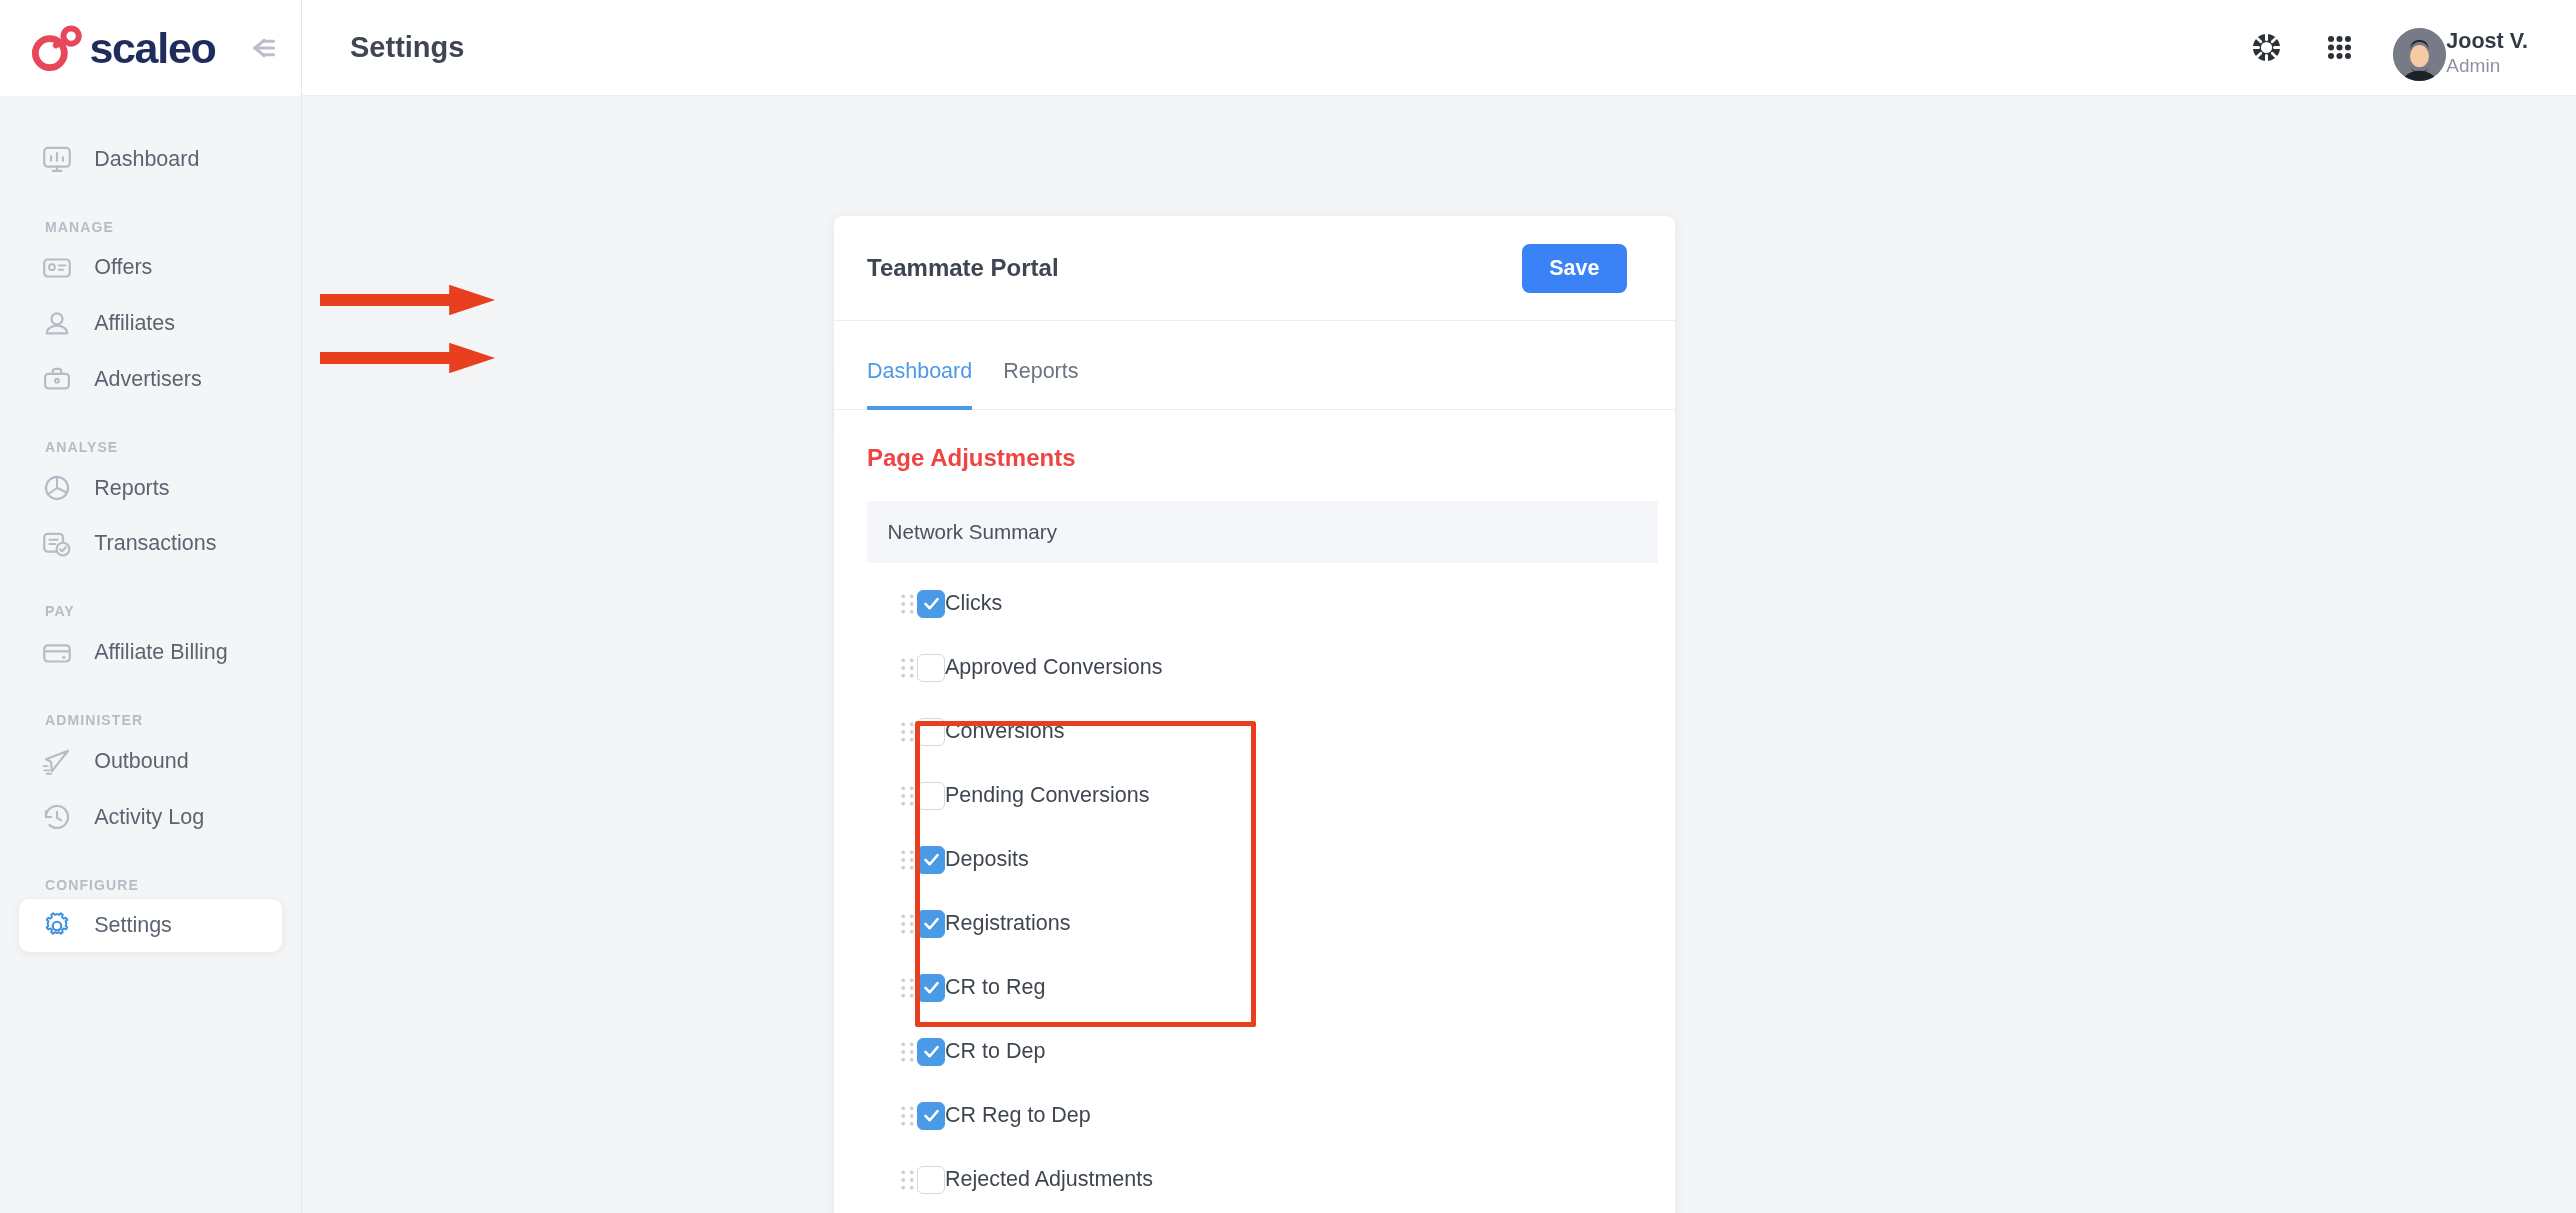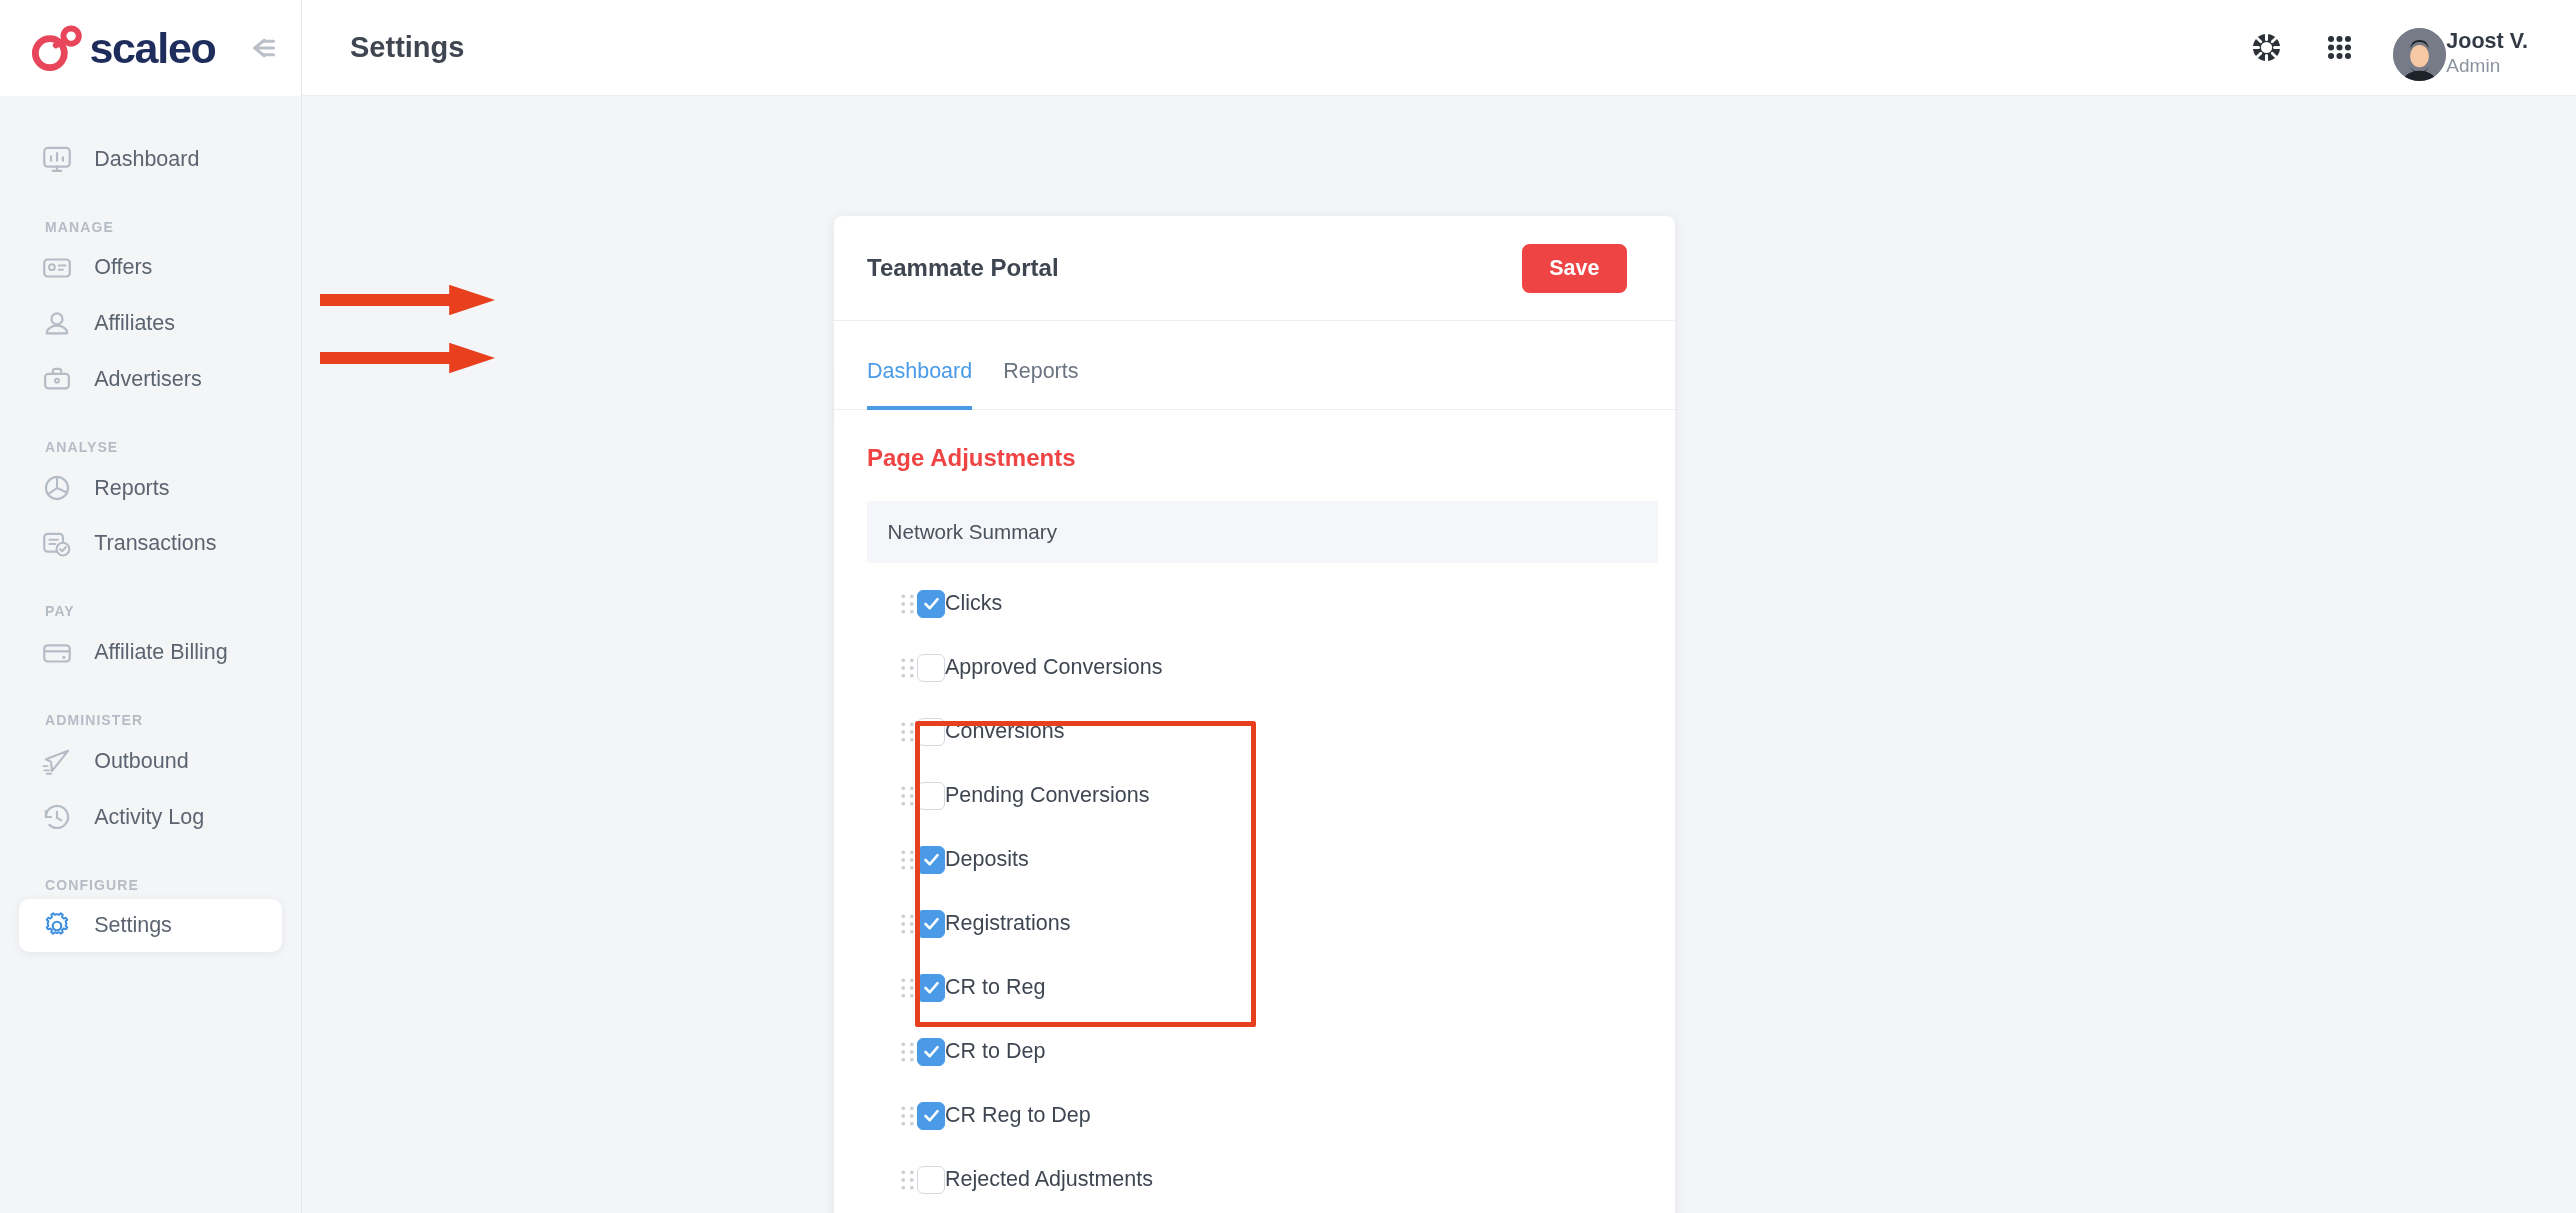--- a/index.html
+++ b/index.html
@@ -112,21 +112,21 @@
     min-height: 1108px;
   }
   .card-head {
     display: flex; align-items: center;
     padding: 27.5px 48px 27.5px 33px;
     border-bottom: 0.9px solid #eceef1;
   }
   .card-title { font-size: 24px; font-weight: 700; color: #3f4651; }
   .save-btn {
     margin-left: auto;
-    background: #ef4444; color: #fff; border: none;
+    background: #3b82f6; color: #fff; border: none;
     font-family: "Liberation Sans", sans-serif;
     font-size: 21.5px; font-weight: 600;
     padding: 12px 27.5px; border-radius: 7.7px; cursor: pointer;
   }
   .tabs {
     display: flex; gap: 31px;
     padding: 38px 0 0 33px;
   }
   .tab {
     font-size: 21.5px; color: #6c7481;

